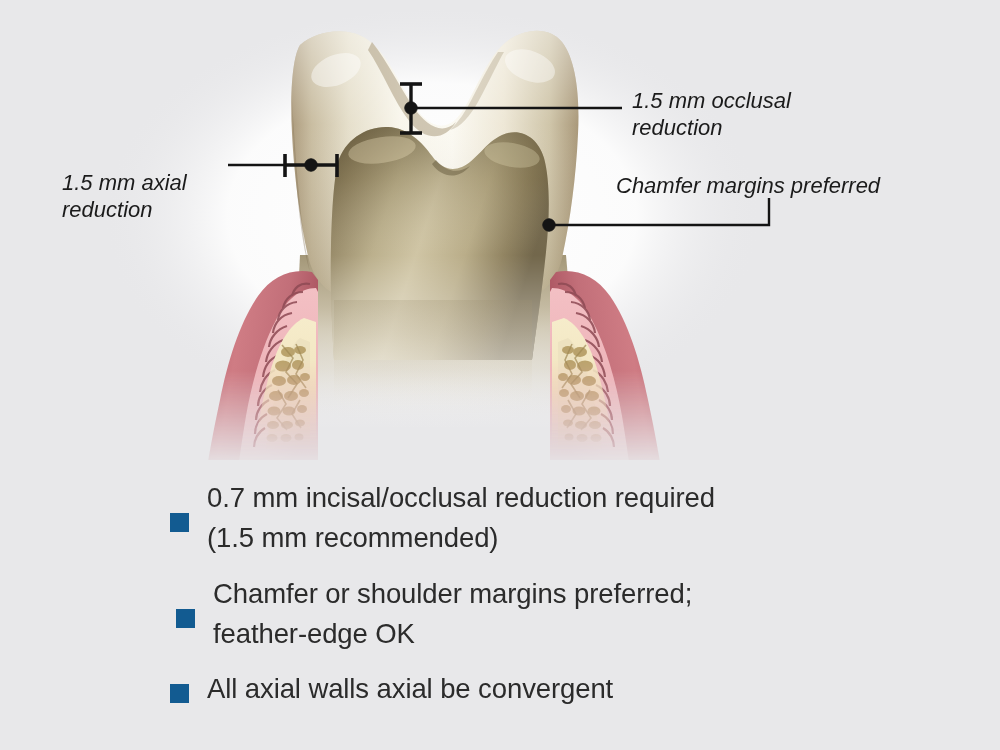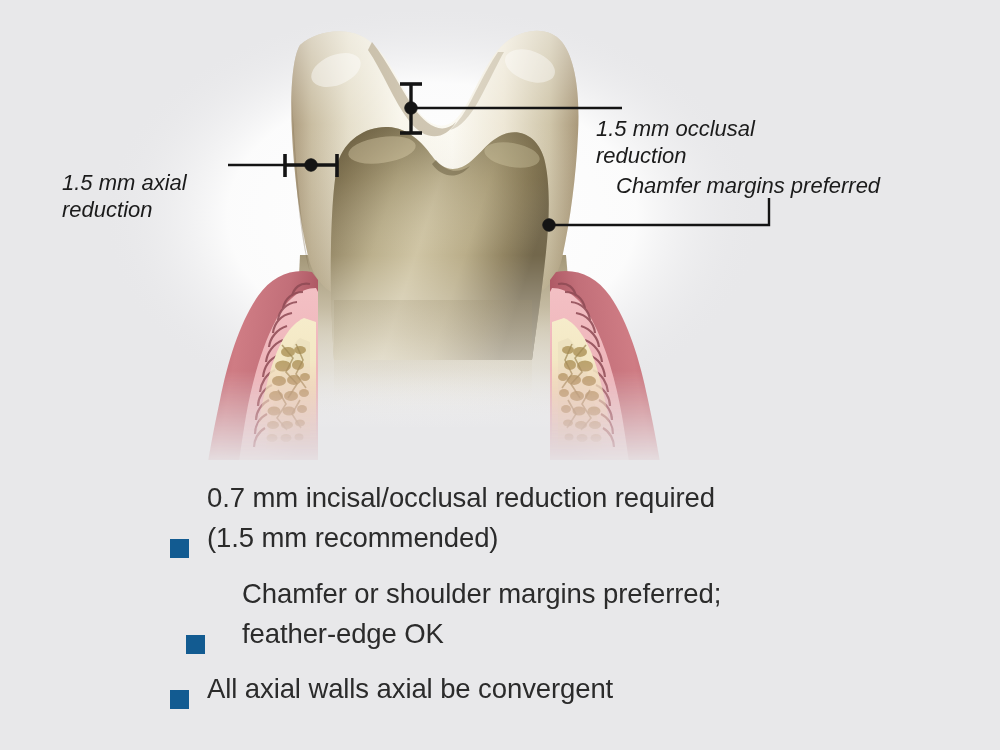--- a/index.html
+++ b/index.html
@@ -21,21 +21,21 @@
     width: 1000px; height: 460px;
   }
   #bullets {
     position: absolute;
     left: 0; top: 462px;
     width: 1000px; height: 288px;
   }
   .bullet-row {
     position: absolute;
     display: flex;
-    align-items: flex-end;
+    align-items: center;
   }
   .bullet-mark {
     width: 19px; height: 19px;
     flex: 0 0 19px;
     margin-top: 9px;
     margin-right: 18px;
   }
   .bullet-text {
     font-size: 27.5px;
     line-height: 40px;
@@ -47,21 +47,21 @@
   .callout-text {
     position: absolute;
     font-style: italic;
     font-size: 22px;
     line-height: 27px;
     color: #1b1b1b;
     font-family: "Liberation Sans", sans-serif;
     white-space: pre-line;
   }
   #label-axial { left: 62px; top: 140px; margin-top: 29px; }
-  #label-occlusal { left: 596px; top: 87px; margin-top: 28px; }
+  #label-occlusal { left: 632px; top: 87px; }
   #label-chamfer { left: 616px; top: 172px; }
 </style>
 </head>
 <body>
 
 <div id="page">
 
   <div id="illustration">
     <svg width="1000" height="460" viewBox="0 0 1000 460" xmlns="http://www.w3.org/2000/svg">
       <defs>
@@ -410,21 +410,21 @@
   <div id="bullets">
 
     <div class="bullet-row" style="left:170px; top:16px;">
       <svg class="bullet-mark" viewBox="0 0 19 19">
         <rect x="0" y="0" width="19" height="19" fill="#125b91"></rect>
       </svg>
       <div class="bullet-text">0.7 mm incisal/occlusal reduction required
 (1.5 mm recommended)</div>
     </div>
 
-    <div class="bullet-row" style="left:186px; top:112px;gap:19px;">
+    <div class="bullet-row" style="left:176px; top:112px;">
       <svg class="bullet-mark" viewBox="0 0 19 19">
         <rect x="0" y="0" width="19" height="19" fill="#125b91"></rect>
       </svg>
       <div class="bullet-text">Chamfer or shoulder margins preferred;
 feather-edge OK</div>
     </div>
 
     <div class="bullet-row" style="left:170px; top:207px;">
       <svg class="bullet-mark" viewBox="0 0 19 19">
         <rect x="0" y="0" width="19" height="19" fill="#125b91"></rect>

